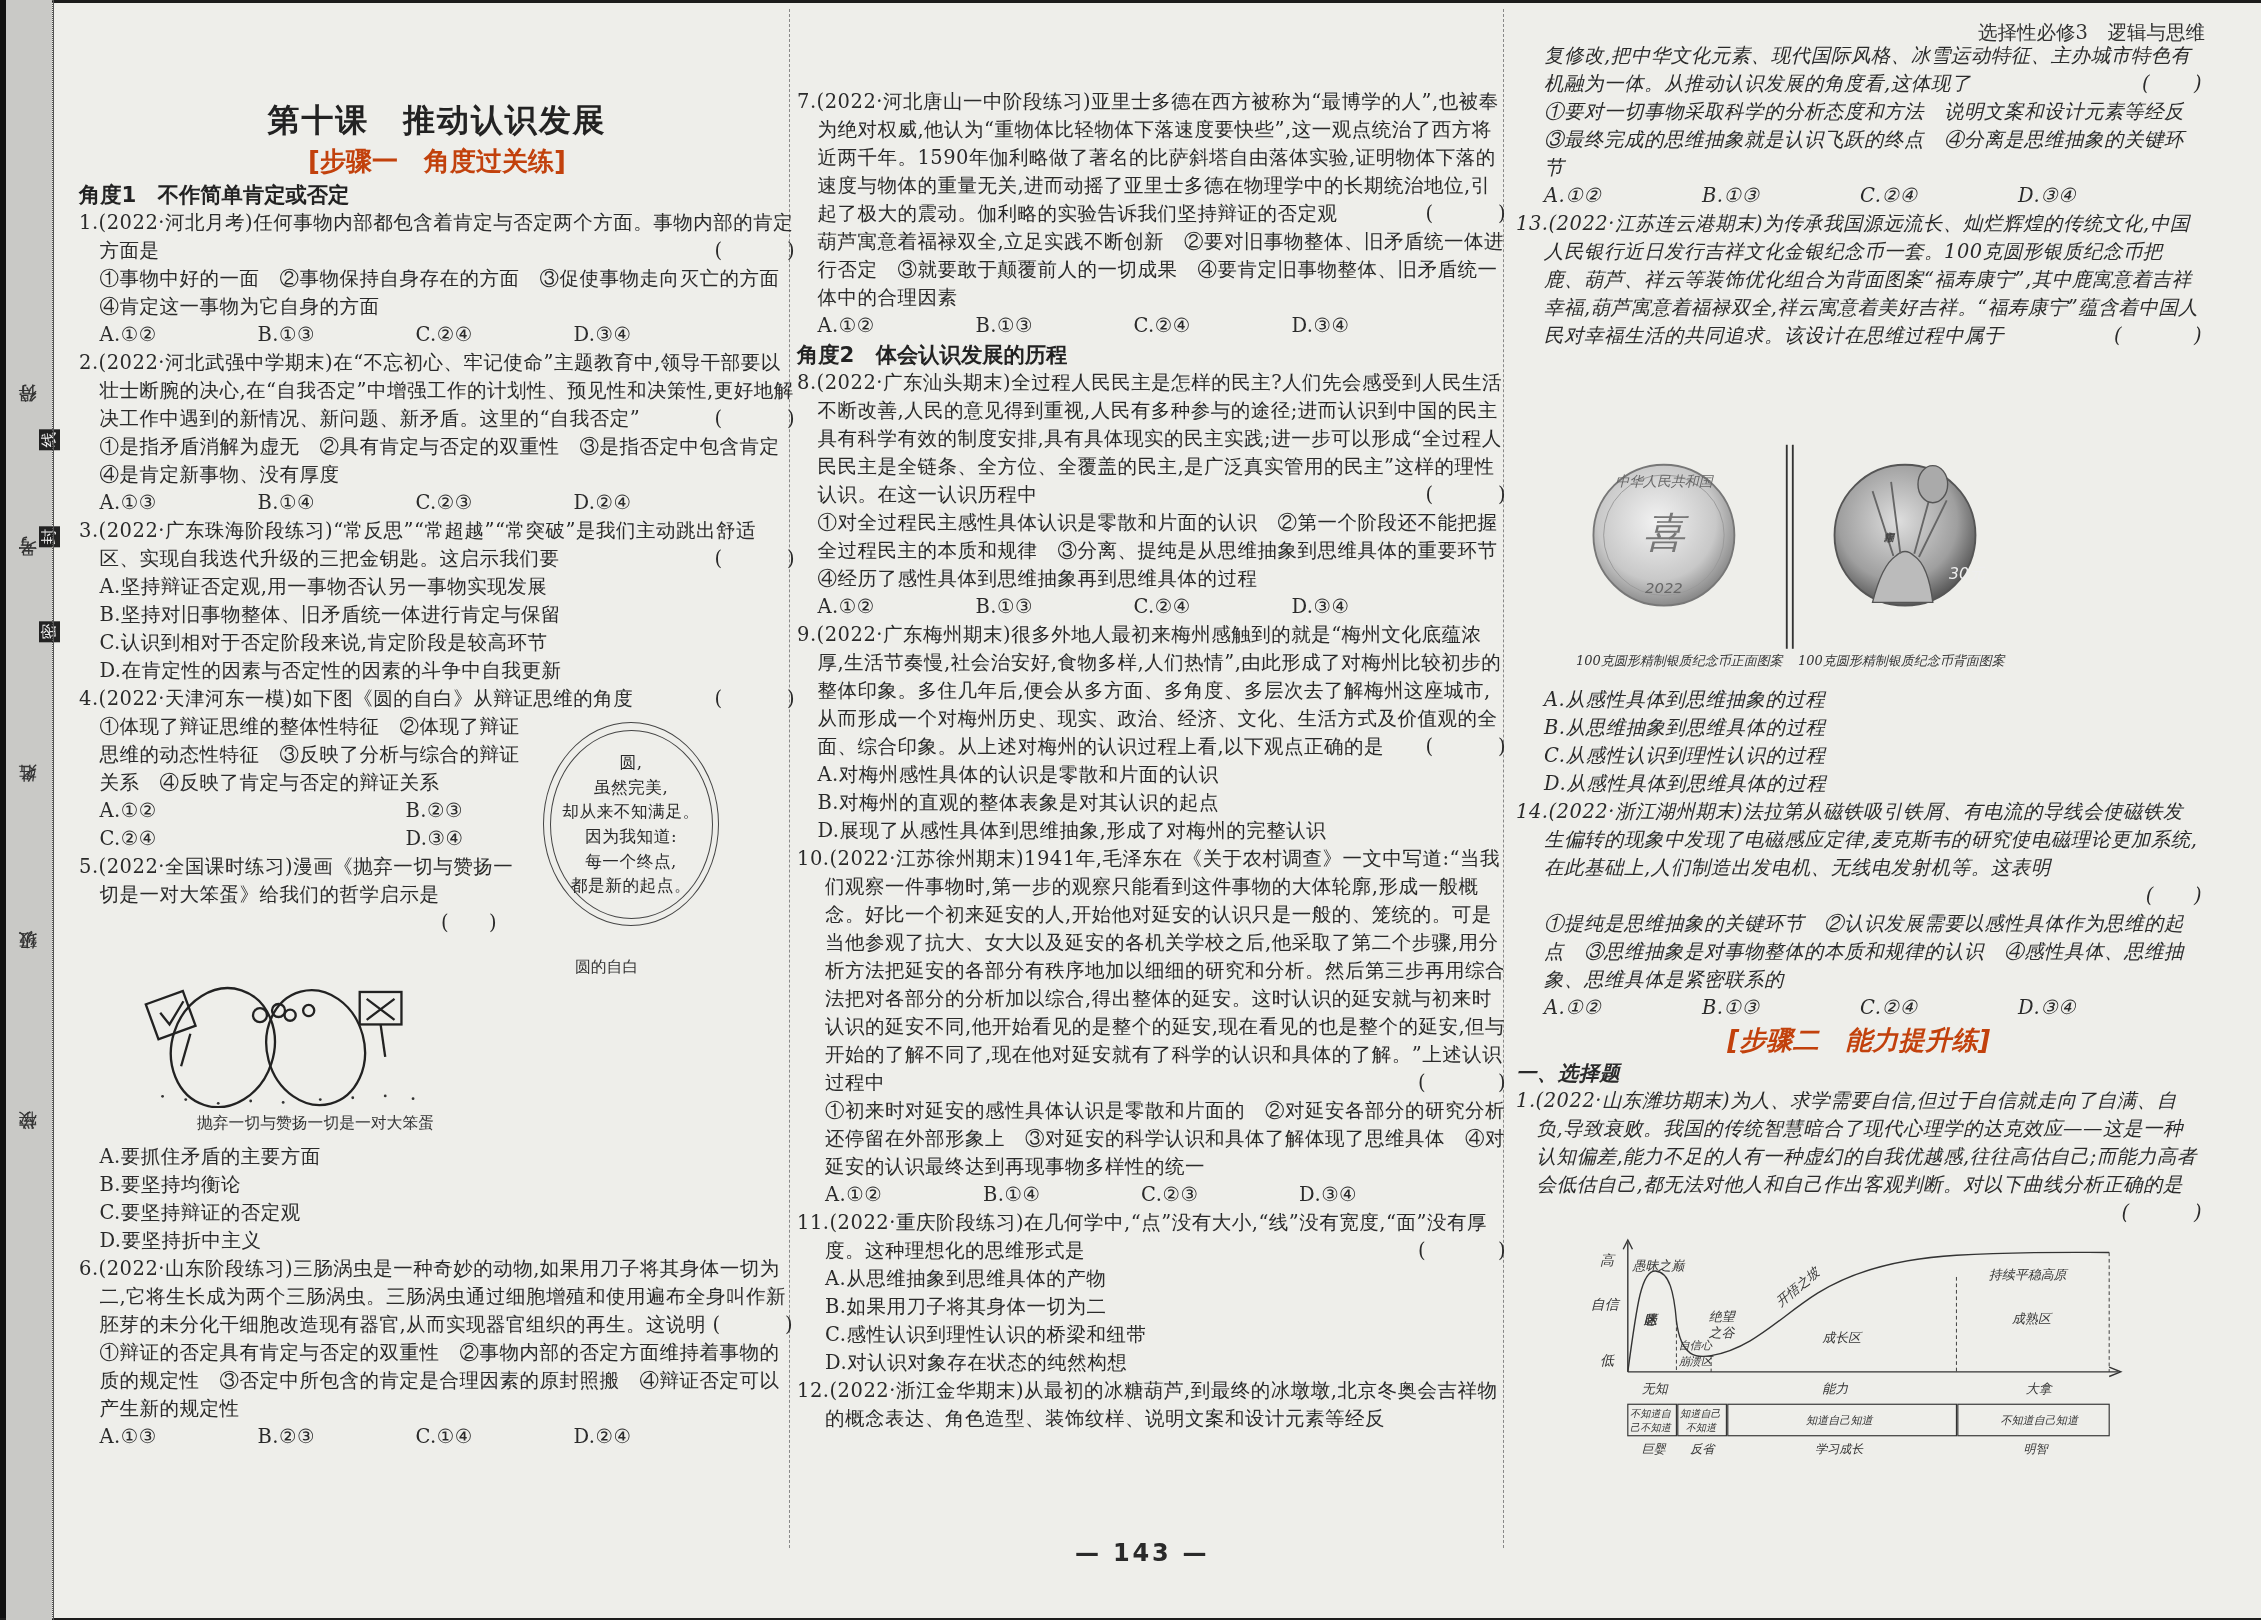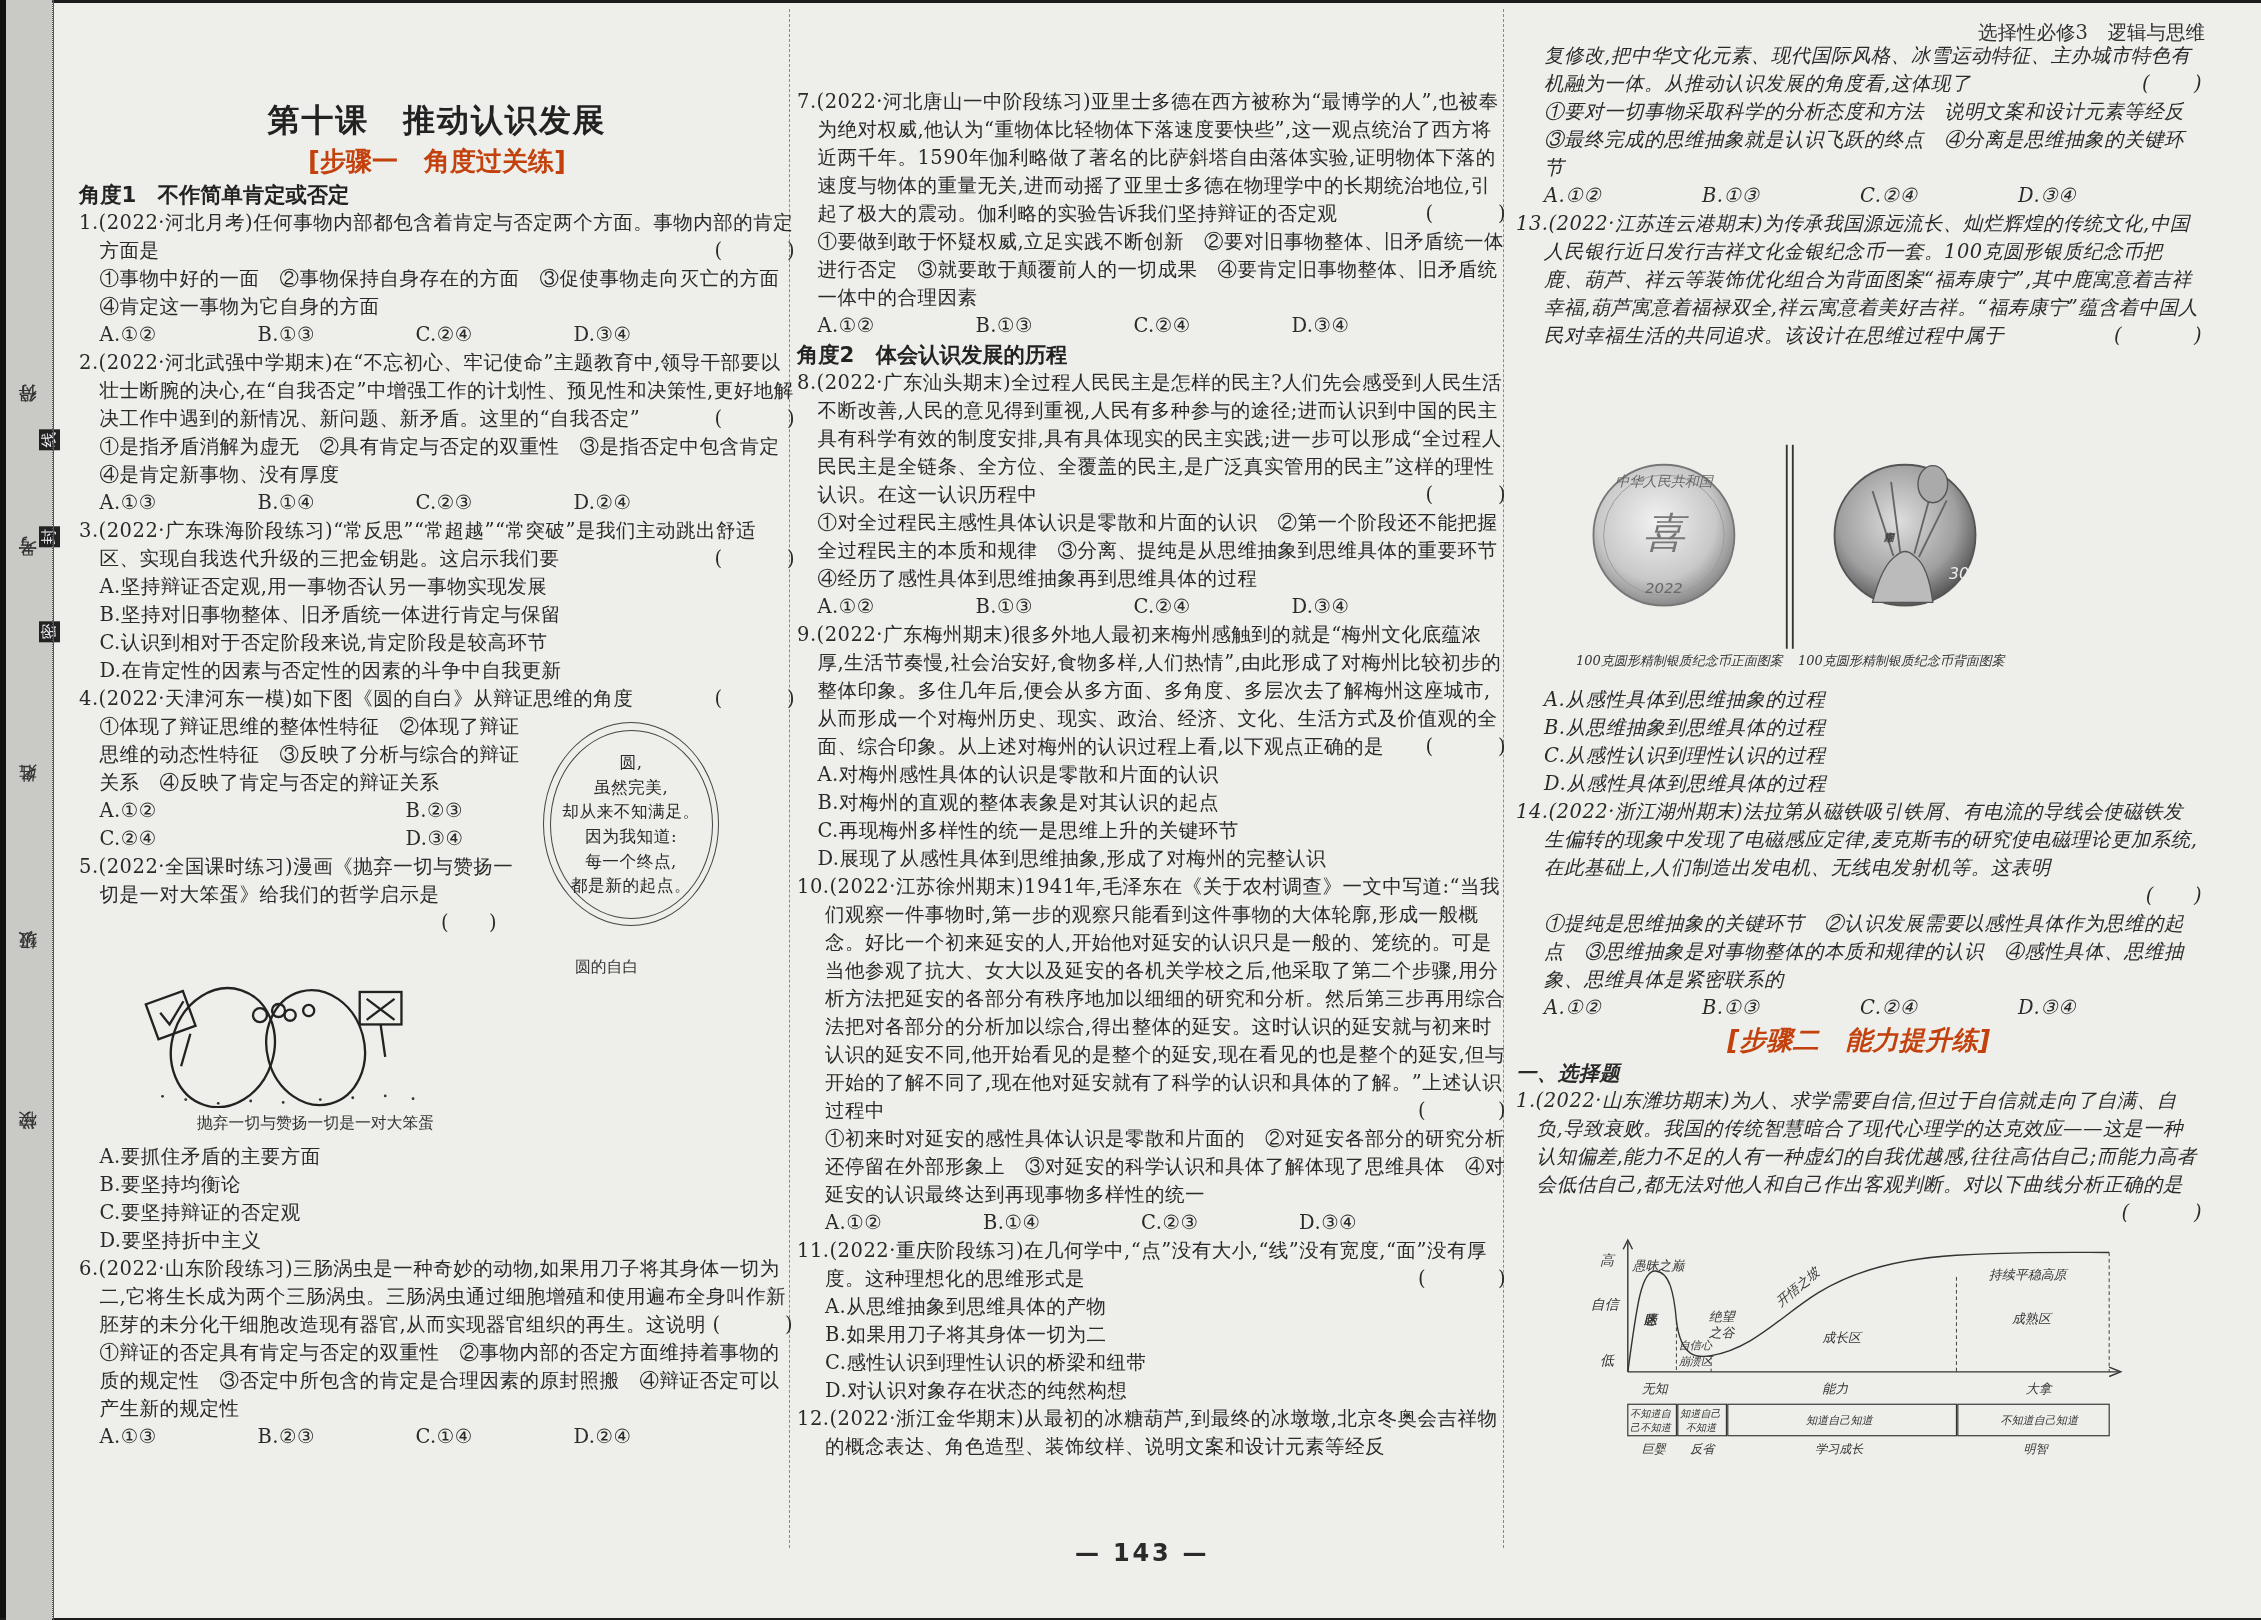--- a/index.html
+++ b/index.html
@@ -241,21 +241,21 @@
         <span>D.②④</span>
       </div>
     </div>
   </div>
 </div>
 
 <div class="col col2">
   <div style="height:88px"></div>
   <div class="q txt">
     <div class="q-stem"><span>7.(2022·河北唐山一中阶段练习)亚里士多德在西方被称为“最博学的人”,也被奉为绝对权威,他认为“重物体比轻物体下落速度要快些”,这一观点统治了西方将近两千年。1590年伽利略做了著名的比萨斜塔自由落体实验,证明物体下落的速度与物体的重量无关,进而动摇了亚里士多德在物理学中的长期统治地位,引起了极大的震动。伽利略的实验告诉我们坚持辩证的否定观</span><span class="blank">(　　)</span></div>
-    <div class="indent">①要做到敢于怀疑权威,立足实践不断创新　②要对旧事物整体、旧矛盾统一体进行否定　③就要敢于颠覆前人的一切成果　④要肯定旧事物整体、旧矛盾统一体中的合理因素</div>
+    <div class="indent">葫芦寓意着福禄双全,立足实践不断创新　②要对旧事物整体、旧矛盾统一体进行否定　③就要敢于颠覆前人的一切成果　④要肯定旧事物整体、旧矛盾统一体中的合理因素</div>
     <div class="choices4">
       <span>A.①②</span>
       <span>B.①③</span>
       <span>C.②④</span>
       <span>D.③④</span>
     </div>
   </div>
   <div class="angle-title">角度2　体会认识发展的历程</div>
   <div class="q txt">
     <div class="q-stem"><span>8.(2022·广东汕头期末)全过程人民民主是怎样的民主?人们先会感受到人民生活不断改善,人民的意见得到重视,人民有多种参与的途径;进而认识到中国的民主具有科学有效的制度安排,具有具体现实的民主实践;进一步可以形成“全过程人民民主是全链条、全方位、全覆盖的民主,是广泛真实管用的民主”这样的理性认识。在这一认识历程中</span><span class="blank">(　　)</span></div>
@@ -264,21 +264,20 @@
       <span>A.①②</span>
       <span>B.①③</span>
       <span>C.②④</span>
       <span>D.③④</span>
     </div>
   </div>
   <div class="q txt">
     <div class="q-stem"><span>9.(2022·广东梅州期末)很多外地人最初来梅州感触到的就是“梅州文化底蕴浓厚,生活节奏慢,社会治安好,食物多样,人们热情”,由此形成了对梅州比较初步的整体印象。多住几年后,便会从多方面、多角度、多层次去了解梅州这座城市,从而形成一个对梅州历史、现实、政治、经济、文化、生活方式及价值观的全面、综合印象。从上述对梅州的认识过程上看,以下观点正确的是</span><span class="blank">(　　)</span></div>
     <div class="indent">A.对梅州感性具体的认识是零散和片面的认识</div>
     <div class="indent">B.对梅州的直观的整体表象是对其认识的起点</div>
-    <div class="indent">C.再现梅州多样性的统一是思维上升的关键环节</div>
     <div class="indent">D.展现了从感性具体到思维抽象,形成了对梅州的完整认识</div>
   </div>
   <div class="q txt">
     <div class="q-stem2"><span>10.(2022·江苏徐州期末)1941年,毛泽东在《关于农村调查》一文中写道:“当我们观察一件事物时,第一步的观察只能看到这件事物的大体轮廓,形成一般概念。好比一个初来延安的人,开始他对延安的认识只是一般的、笼统的。可是当他参观了抗大、女大以及延安的各机关学校之后,他采取了第二个步骤,用分析方法把延安的各部分有秩序地加以细细的研究和分析。然后第三步再用综合法把对各部分的分析加以综合,得出整体的延安。这时认识的延安就与初来时认识的延安不同,他开始看见的是整个的延安,现在看见的也是整个的延安,但与开始的了解不同了,现在他对延安就有了科学的认识和具体的了解。”上述认识过程中</span><span class="blank">(　　)</span></div>
     <div class="indent2">①初来时对延安的感性具体认识是零散和片面的　②对延安各部分的研究分析还停留在外部形象上　③对延安的科学认识和具体了解体现了思维具体　④对延安的认识最终达到再现事物多样性的统一</div>
     <div class="choices4" style="padding-left:28px">
       <span>A.①②</span>
       <span>B.①④</span>
       <span>C.②③</span>
       <span>D.③④</span>

